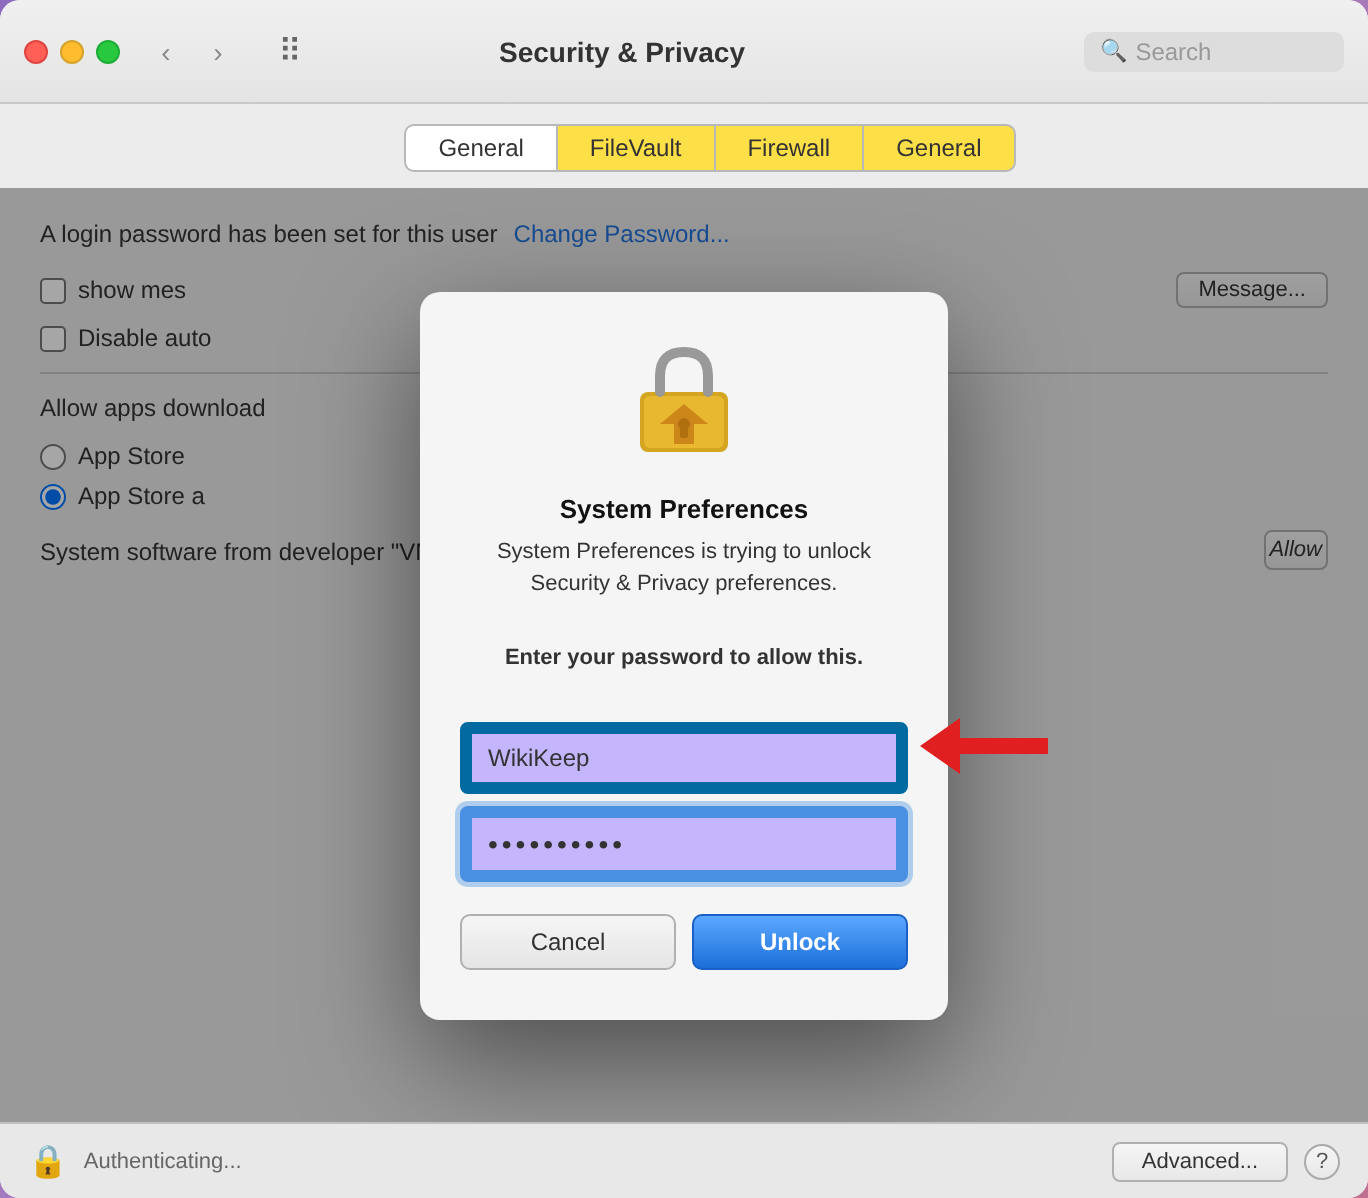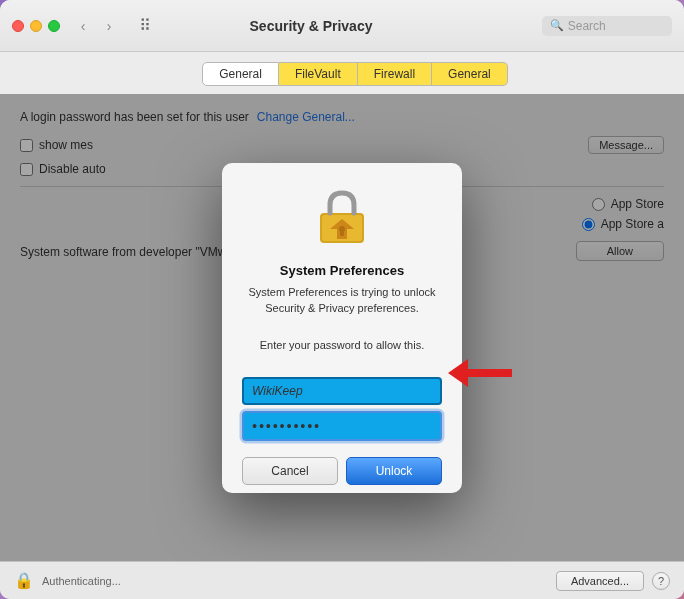--- a/index.html
+++ b/index.html
@@ -197,40 +197,40 @@
       margin-bottom: 10px;
     }
 
     .radio-row {
       display: flex;
       align-items: center;
       gap: 6px;
       margin-bottom: 6px;
       font-size: 12px;
       color: #333;
-      justify-content: flex-end;
     }
 
     .system-software-row {
       font-size: 12px;
       color: #333;
       margin-top: 12px;
       line-height: 1.5;
     }
 
     .allow-btn {
       background: linear-gradient(180deg, #f5f5f5 0%, #e8e8e8 100%);
       border: 1px solid #b0b0b0;
       border-radius: 4px;
-      padding: 3px 30px;
+      padding: 3px 2px;
       font-size: 11px;
       cursor: pointer;
       color: #333;
       float: right;
       margin-top: -2px;
+      font-style: italic;
     }
 
     
     .bottom-bar {
       height: 38px;
       background: #e8e8e8;
       border-top: 1px solid #c0c0c0;
       display: flex;
       align-items: center;
       padding: 0 14px;
@@ -281,22 +281,22 @@
       background: rgba(0,0,0,0.35);
       display: flex;
       align-items: center;
       justify-content: center;
       z-index: 100;
     }
 
     .modal {
       background: #f5f5f5;
       border-radius: 10px;
-      width: 240px;
-      padding: 24px 20px 8px;
+      width: 264px;
+      padding: 24px 20px 25px;
       text-align: center;
       box-shadow: 0 20px 60px rgba(0,0,0,0.5);
       position: relative;
     }
 
     
     .lock-icon-wrapper {
       margin-bottom: 12px;
     }
 
@@ -317,33 +317,33 @@
       font-size: 11px;
       color: #333;
       line-height: 1.5;
       margin-bottom: 22px;
     }
 
     .modal-prompt {
       font-size: 11px;
       color: #333;
       margin-bottom: 26px;
+      font-weight: bold;
     }
 
     .modal-input {
       width: 100%;
       padding: 5px 8px;
       font-size: 12px;
-      border: 2px solid #0369a1;
+      border: 6px solid #0369a1;
       border-radius: 4px;
-      background: #0ea5e9;
+      background: #c4b5fd;
       margin-bottom: 6px;
       color: #333;
       outline: none;
-      font-style: italic;
     }
 
     .modal-input.focused {
       border-color: #4a90e2;
       box-shadow: 0 0 0 2.5px rgba(74,144,226,0.4);
     }
 
     .modal-buttons {
       display: flex;
       gap: 8px;
@@ -361,21 +361,21 @@
       color: #333;
     }
 
     .unlock-btn {
       flex: 1;
       padding: 6px 0;
       background: linear-gradient(180deg, #5ba8ff 0%, #1c6fd9 100%);
       border: 1px solid #1a60c8;
       border-radius: 5px;
       font-size: 12px;
-      font-weight: 400;
+      font-weight: 700;
       cursor: pointer;
       color: #fff;
     }
 
     
     .red-arrow {
       position: absolute;
       right: -50px;
       top: 50%;
       transform: translateY(-50%) translateY(45px);
@@ -424,37 +424,40 @@
     <div class="tab active">General</div>
     <div class="tab">FileVault</div>
     <div class="tab">Firewall</div>
     <div class="tab">General</div>
   </div>
 
   <div class="main-content">
 
     <div class="login-row">
       <span>A login password has been set for this user</span>
-      <span class="change-password-link">Change General...</span>
+      <span class="change-password-link">Change Password...</span>
     </div>
 
 
     <div class="checkbox-row">
       <input type="checkbox" style="">
       <span>show mes</span>
       <button class="message-btn" style="margin-left:auto">Message...</button>
     </div>
 
     <div class="checkbox-row">
       <input type="checkbox" style="">
       <span>Disable auto</span>
     </div>
 
     <hr class="section-divider">
 
+    <div class="allow-apps-row">
+      <span>Allow apps download</span>
+    </div>
 
     <div class="radio-row">
       <input type="radio" name="allow_apps" style="">
       <span>App Store</span>
     </div>
 
     <div class="radio-row">
       <input type="radio" name="allow_apps" checked="" style="">
       <span>App Store a</span>
     </div>

